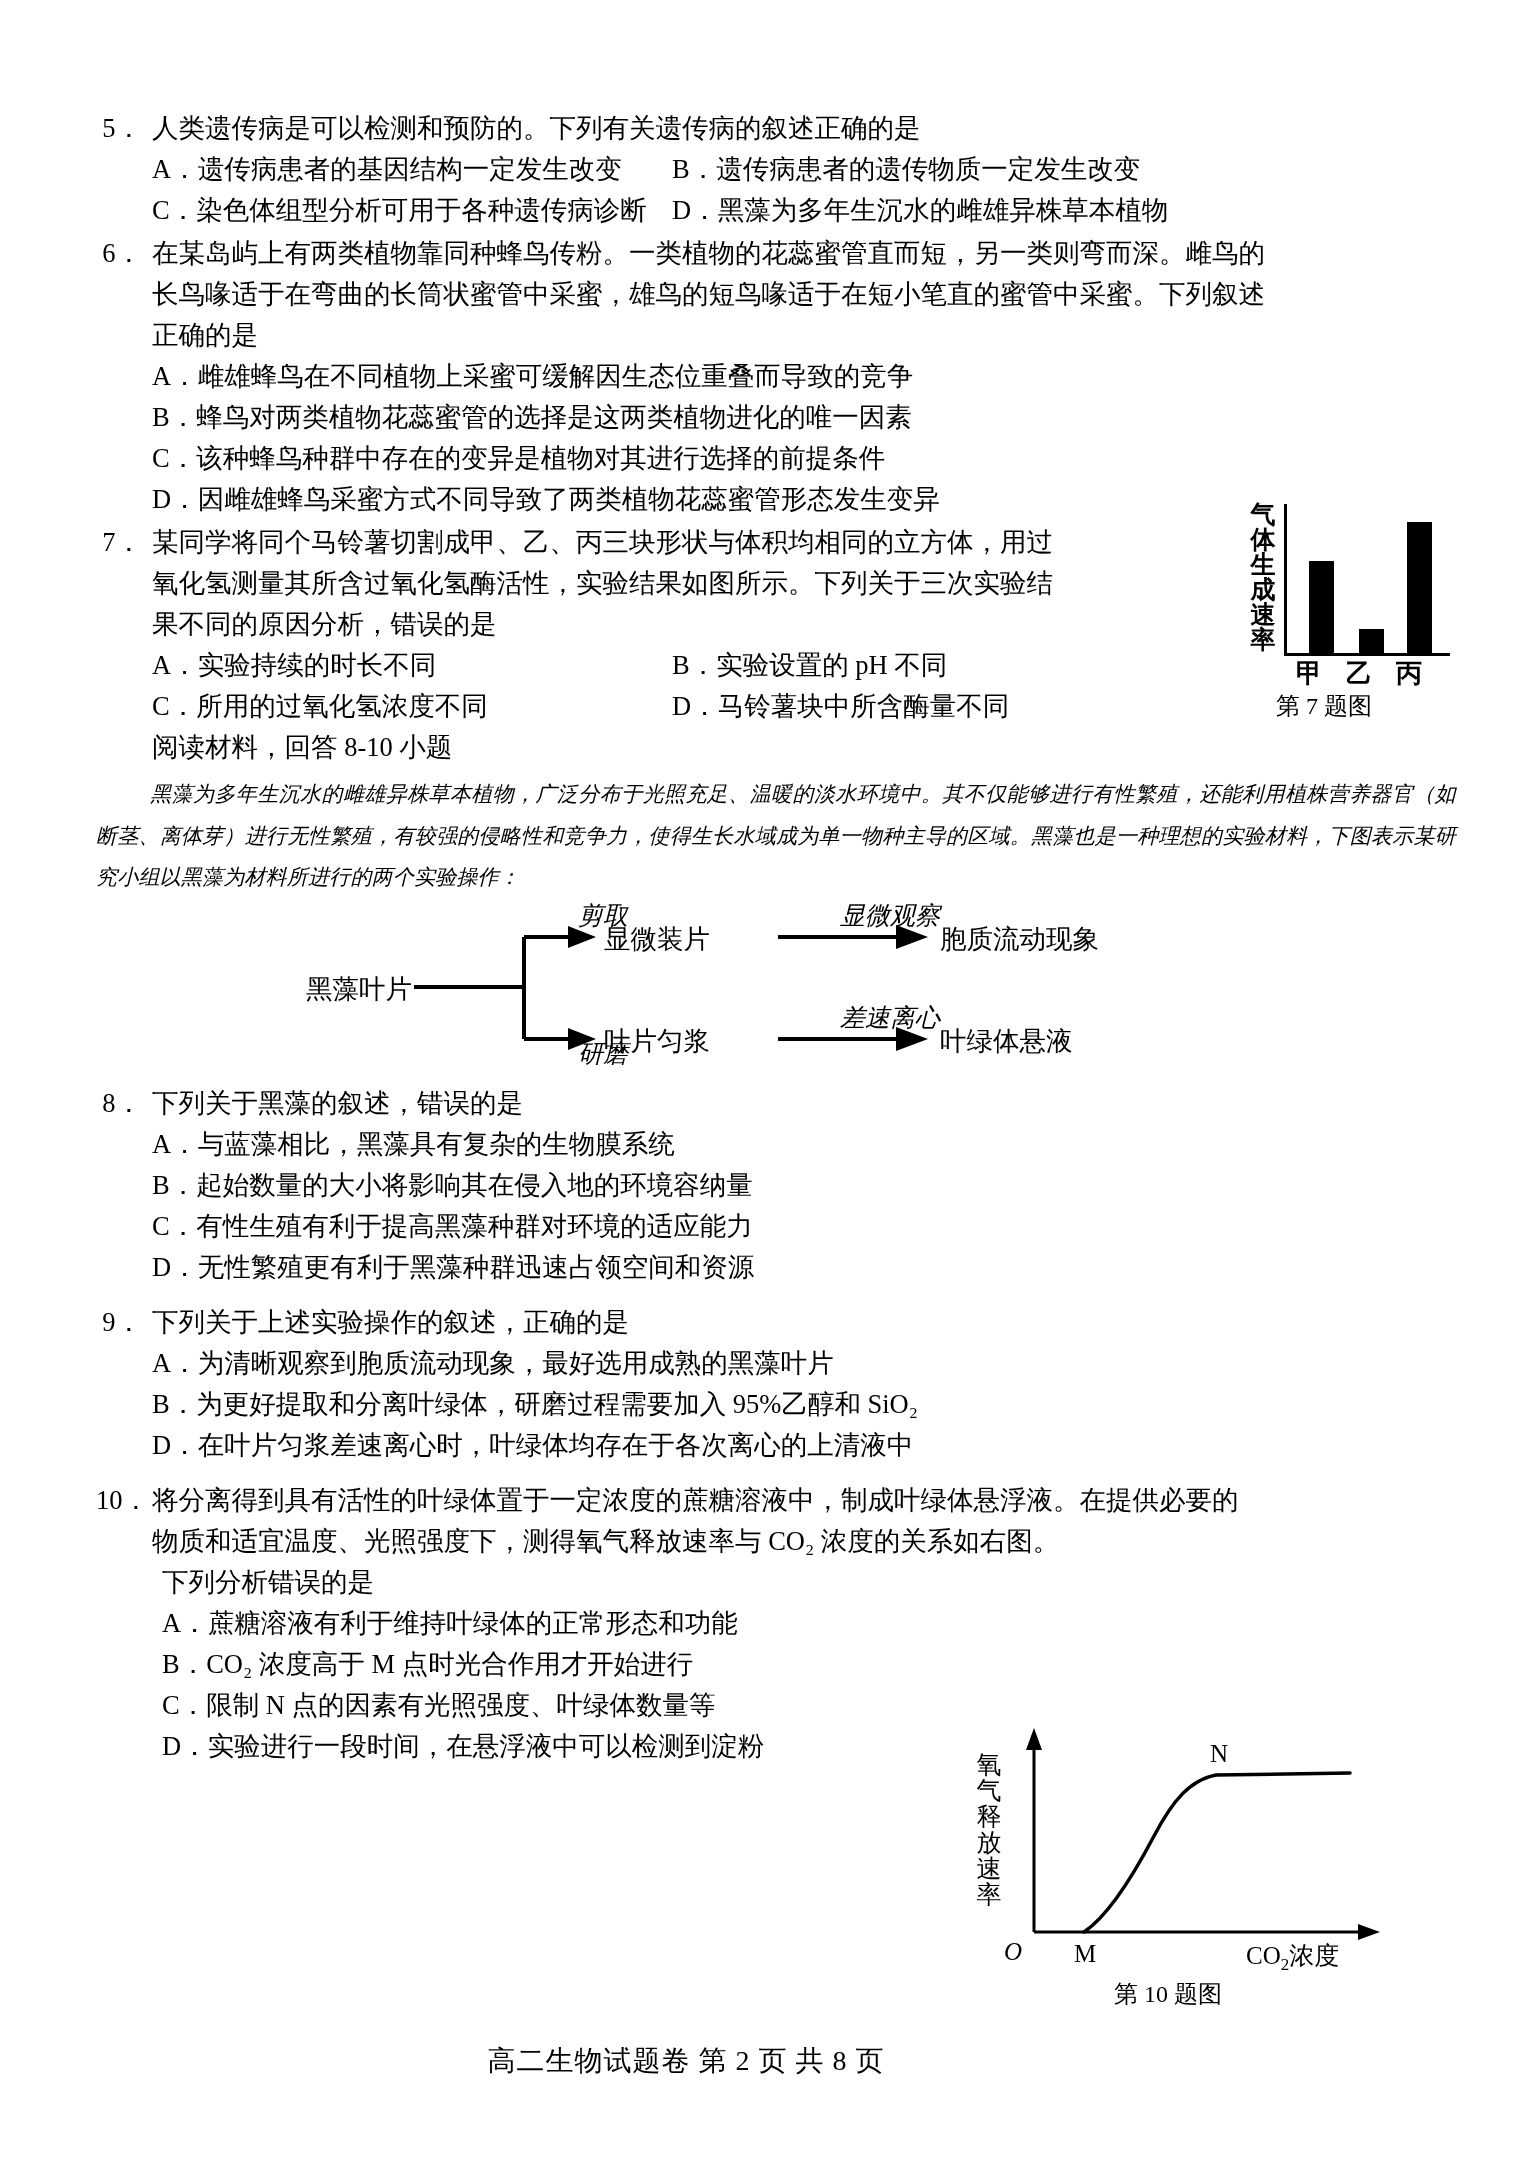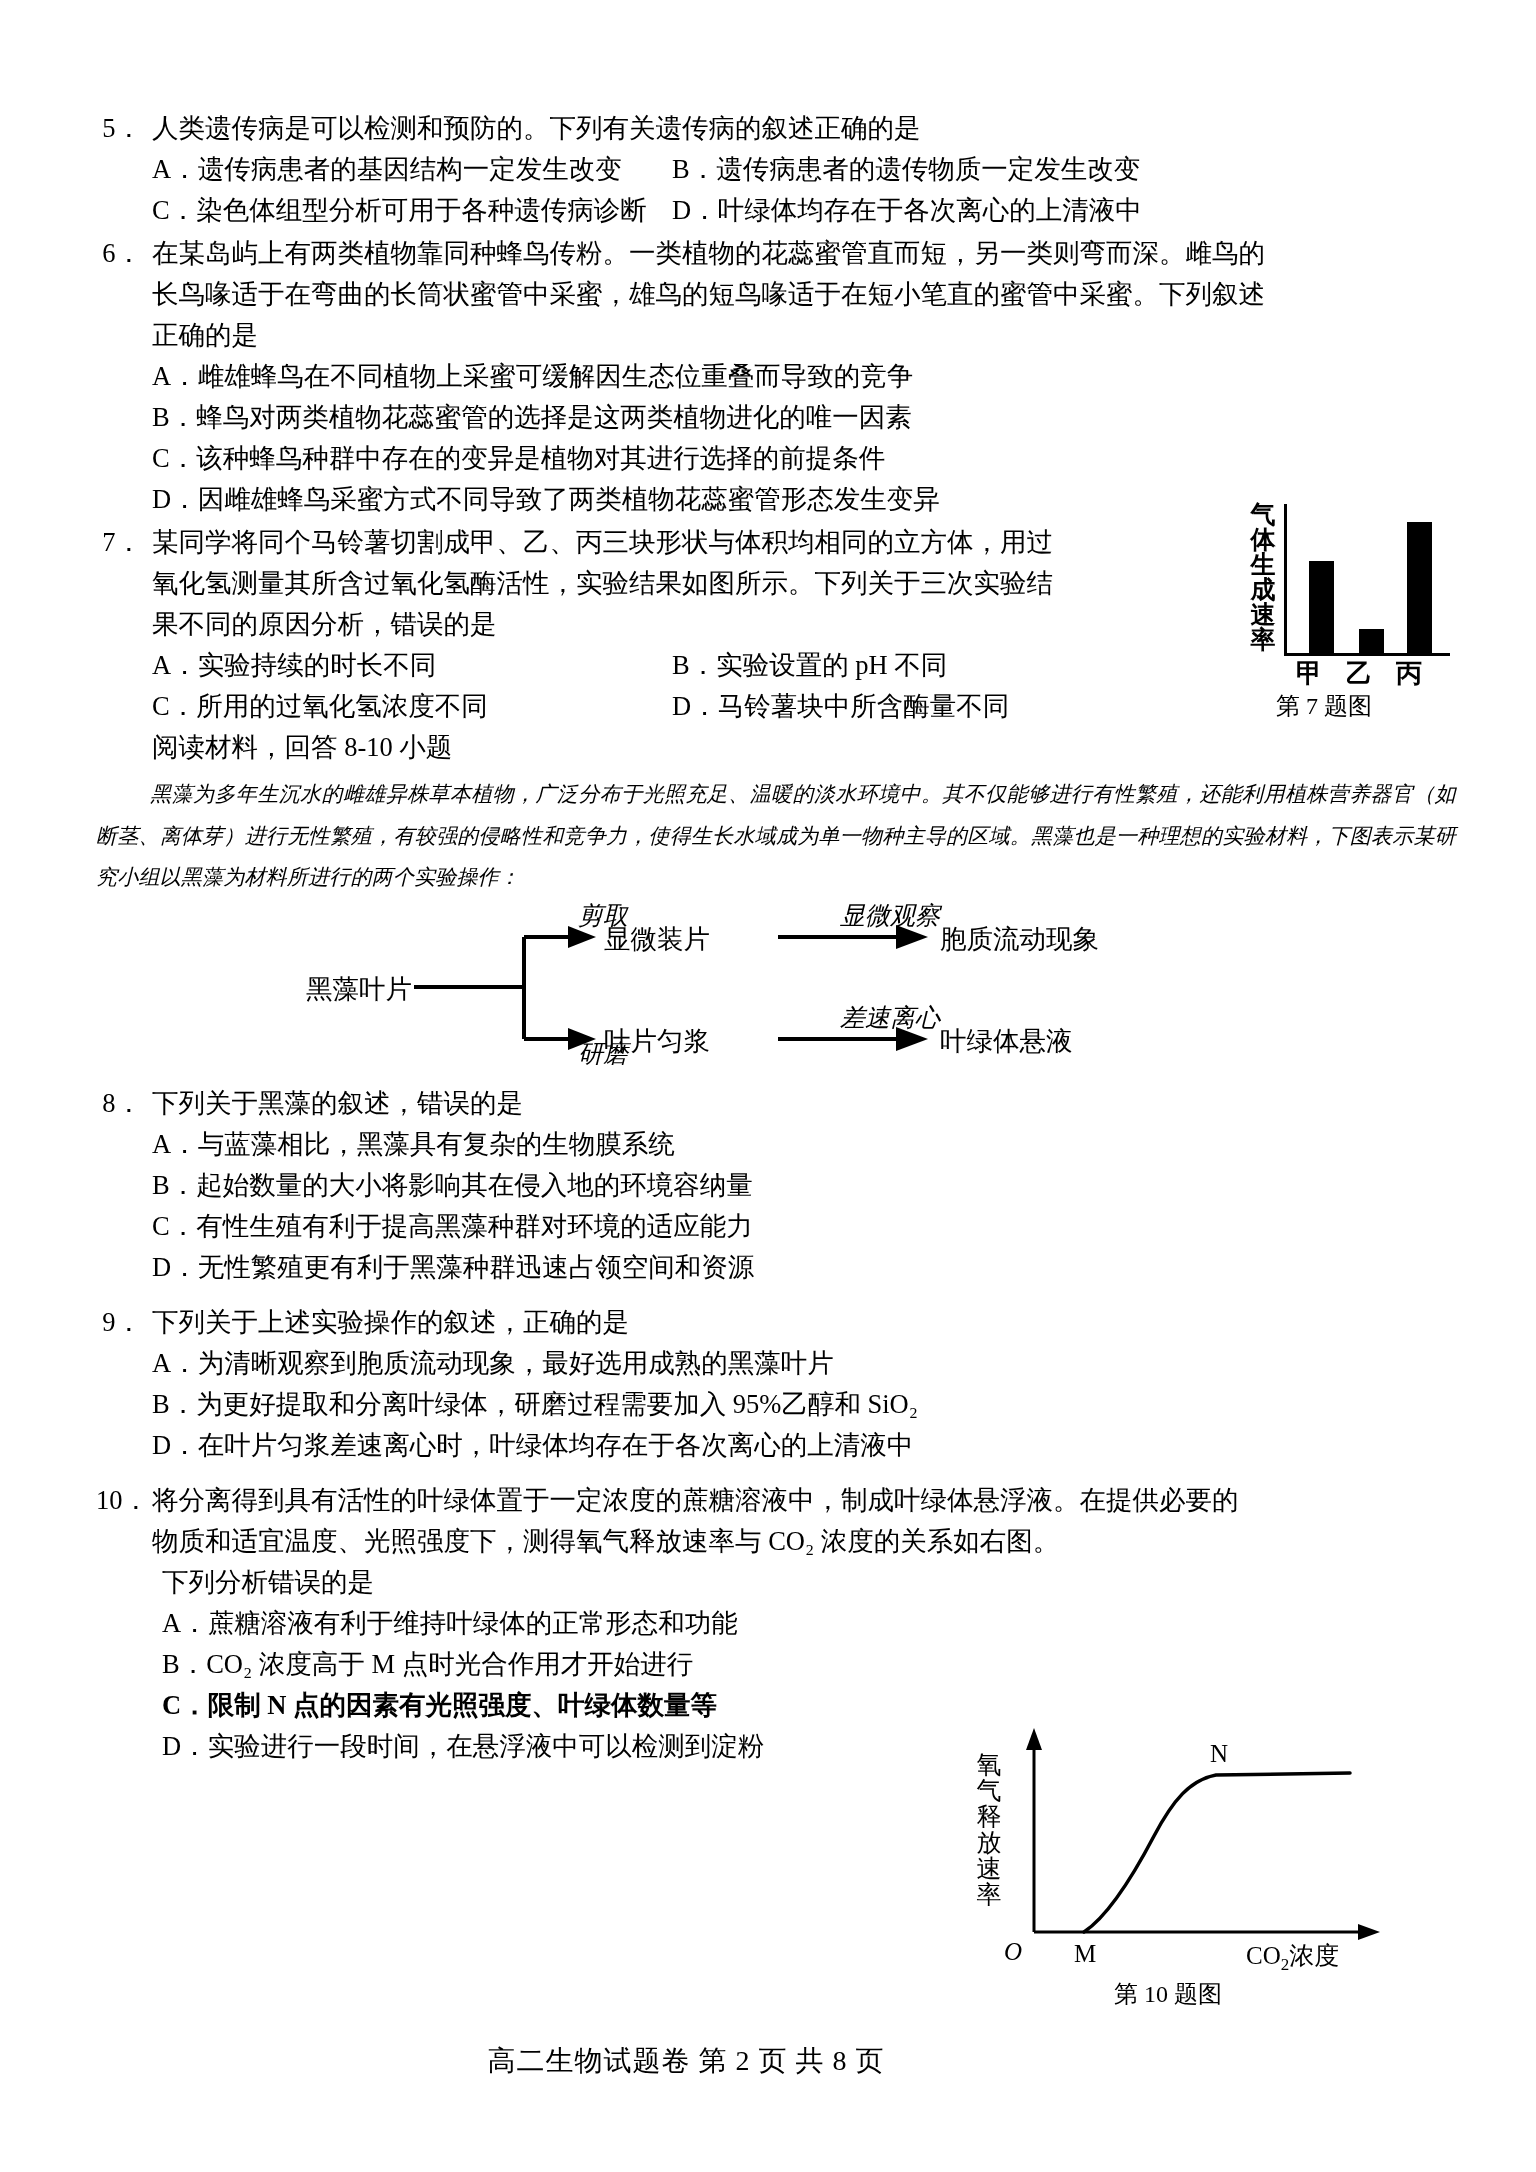--- a/index.html
+++ b/index.html
@@ -192,21 +192,21 @@
       <div class="q-line">
         <span class="q-num">5．</span>
         <span class="q-body q-text">人类遗传病是可以检测和预防的。下列有关遗传病的叙述正确的是</span>
       </div>
       <div class="opt-row">
         <span class="opt opt-half">A．遗传病患者的基因结构一定发生改变</span>
         <span class="opt">B．遗传病患者的遗传物质一定发生改变</span>
       </div>
       <div class="opt-row">
         <span class="opt opt-half">C．染色体组型分析可用于各种遗传病诊断</span>
-        <span class="opt">D．叶绿体均存在于各次离心的上清液中</span>
+        <span class="opt">D．黑藻为多年生沉水的雌雄异株草本植物</span>
       </div>
     </div>
 
     <div class="q">
       <div class="q-line">
         <span class="q-num">6．</span>
         <span class="q-body q-text">在某岛屿上有两类植物靠同种蜂鸟传粉。一类植物的花蕊蜜管直而短，另一类则弯而深。雌鸟的</span>
       </div>
       <div class="q-text indent">长鸟喙适于在弯曲的长筒状蜜管中采蜜，雄鸟的短鸟喙适于在短小笔直的蜜管中采蜜。下列叙述</div>
       <div class="q-text indent">正确的是</div>
@@ -289,21 +289,21 @@
 
     <div class="q" style="margin-top:14px;">
       <div class="q-line">
         <span class="q-num">10．</span>
         <span class="q-body q-text">将分离得到具有活性的叶绿体置于一定浓度的蔗糖溶液中，制成叶绿体悬浮液。在提供必要的</span>
       </div>
       <div class="q-text indent">物质和适宜温度、光照强度下，测得氧气释放速率与 CO₂ 浓度的关系如右图。</div>
       <div class="q-text indent" style="padding-left:66px;">下列分析错误的是</div>
       <div class="opt-full" style="padding-left:66px;">A．蔗糖溶液有利于维持叶绿体的正常形态和功能</div>
       <div class="opt-full" style="padding-left:66px;">B．CO₂ 浓度高于 M 点时光合作用才开始进行</div>
-      <div class="opt-full" style="padding-left:66px;font-weight:bold;">C．限制 N 点的因素有光照强度、叶绿体数量等</div>
+      <div class="opt-full" style="padding-left:66px;">C．限制 N 点的因素有光照强度、叶绿体数量等</div>
       <div class="opt-full" style="padding-left:66px;">D．实验进行一段时间，在悬浮液中可以检测到淀粉</div>
     </div>
 
   </div>
 
   <div class="fig-bar">
     <div class="ylab">气体生成速率</div>
     <div class="plot">
       <div class="bar" id="bar0" style="left: 22px; height: 92.4px;"></div>
       <div class="bar" id="bar1" style="left: 72px; height: 23.8px;"></div>

